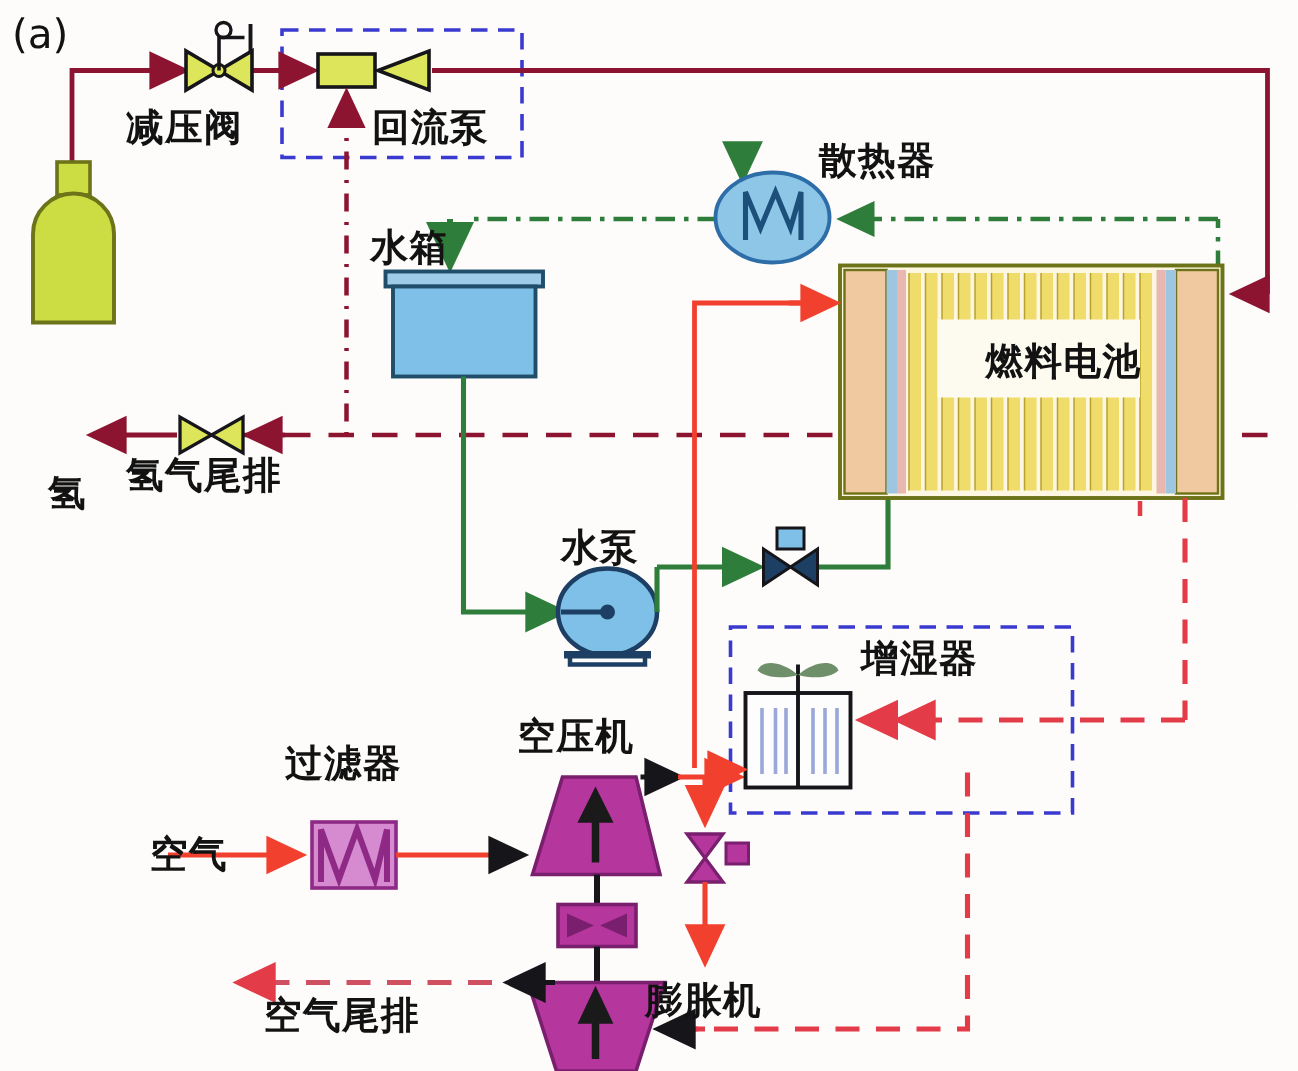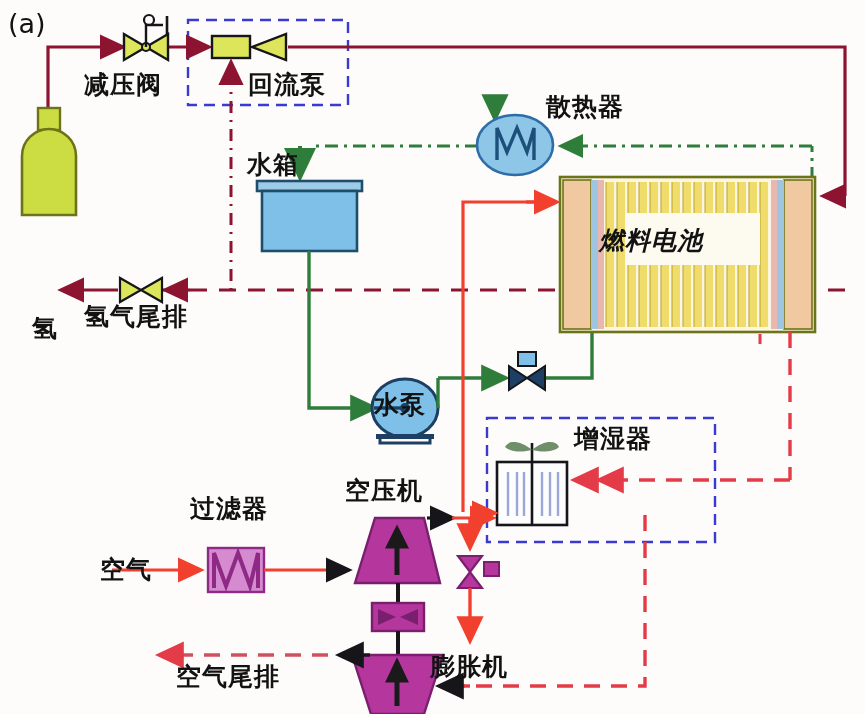--- a/index.html
+++ b/index.html
@@ -233,23 +233,23 @@
   <div class="lbl lbl-zh" style="left:84px;top:68px;">减压阀</div>
 
   <div class="lbl lbl-zh" style="left:32px;top:312px;">氢</div>
 
   <div class="lbl lbl-zh" style="left:84px;top:300px;">氢气尾排</div>
 
   <div class="lbl lbl-zh" style="left:247px;top:148px;">水箱</div>
 
   <div class="lbl lbl-zh" style="left:546px;top:90px;text-align:center;">散热器</div>
 
-  <div class="lbl lbl-zh" style="left:599px;top:224px;font-style:italic;">燃料电池</div>
-
-  <div class="lbl lbl-zh" style="left:374px;top:348px;margin-top:40px;">水泵</div>
+  <div class="lbl lbl-zh" style="left:657px;top:224px;">燃料电池</div>
+
+  <div class="lbl lbl-zh" style="left:374px;top:348px;">水泵</div>
 
   <div class="lbl lbl-zh" style="left:574px;top:422px;">增湿器</div>
 
   <div class="lbl lbl-zh" style="left:100px;top:524px;margin-top:29px;">空气</div>
 
   <div class="lbl lbl-zh" style="left:190px;top:492px;">过滤器</div>
 
   <div class="lbl lbl-zh" style="left:345px;top:474px;">空压机</div>
 
   <div class="lbl lbl-zh" style="left:430px;top:650px;">膨胀机</div>

